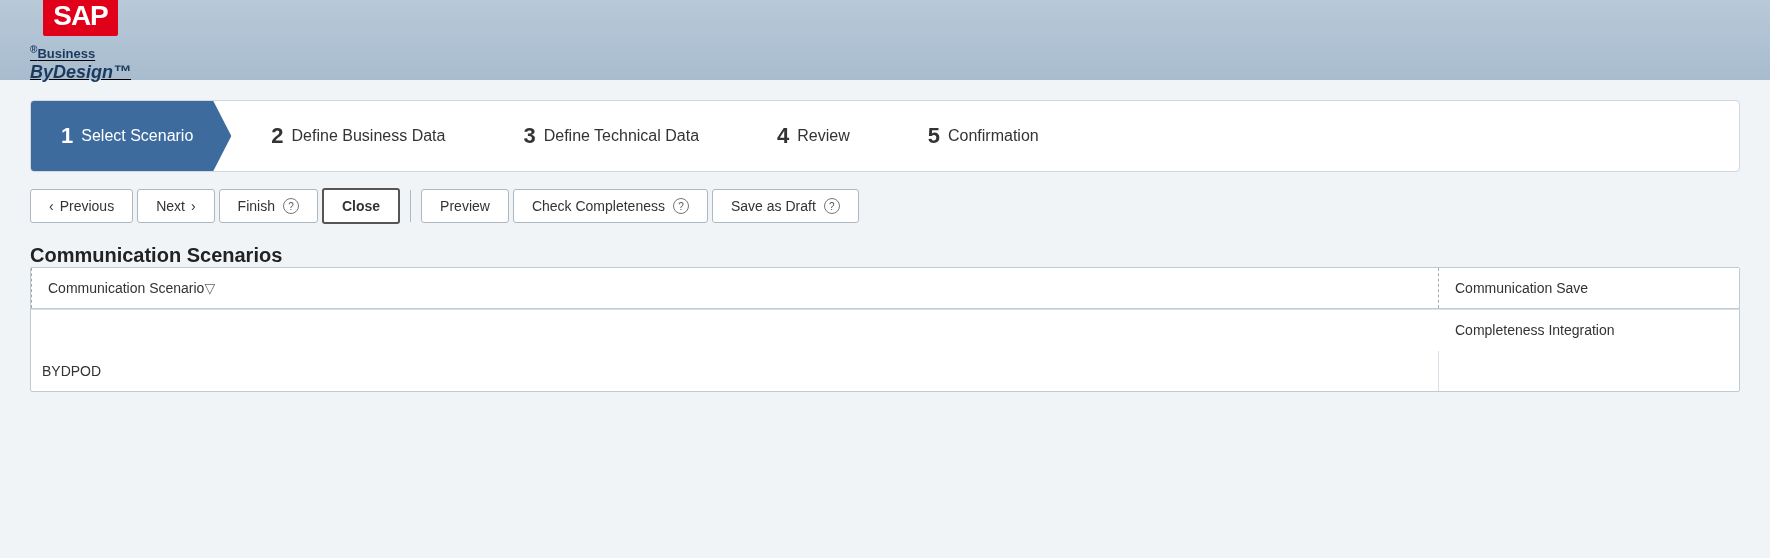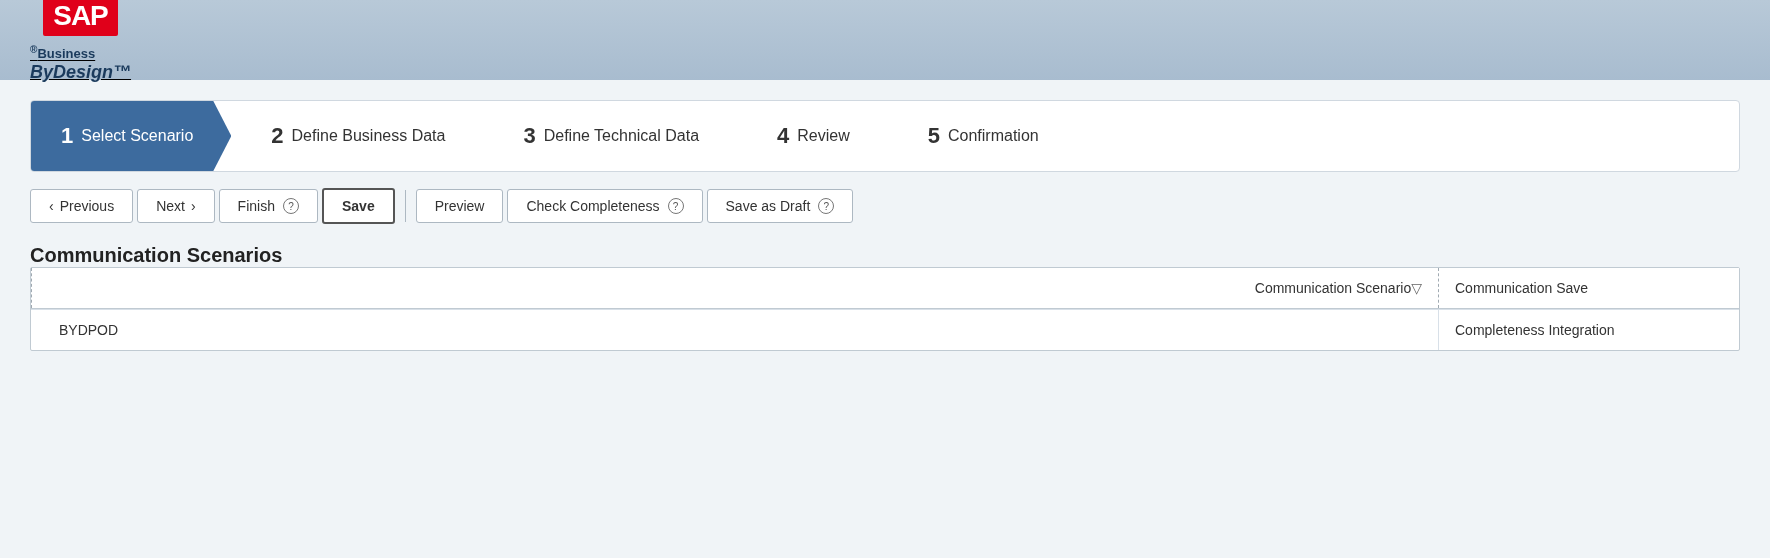--- a/index.html
+++ b/index.html
@@ -205,42 +205,43 @@
     .table-col-scenario {
       flex: 1;
       padding: 12px 16px;
       font-size: 14px;
       color: #333;
       border: 1px dashed #a0aab2;
       border-top: none;
       border-bottom: none;
       display: flex;
       align-items: center;
-      justify-content: flex-end;
+      justify-content: flex-start;
     }
     .table-col-type {
       width: 300px;
       padding: 12px 16px;
       font-size: 14px;
       color: #333;
     }
     .filter-icon {
       color: #666;
       font-size: 14px;
     }
     .table-data-row {
       display: flex;
       border-top: 1px solid #d8e0e8;
     }
     .table-cell-scenario {
       flex: 1;
-      padding: 12px 28px;
+      padding: 12px 11px;
       font-size: 14px;
       color: #333;
       border-right: 1px solid #d8e0e8;
+      margin-top: 41px;
     }
     .table-cell-type {
       width: 300px;
       padding: 12px 16px;
       font-size: 14px;
       color: #333;
     }
   </style>
 </head>
 <body>
@@ -291,21 +292,21 @@
     </button>
     <button class="btn">
       <span>Next</span>
       <span>›</span>
     </button>
     <button class="btn">
       <span>Finish</span>
       <span class="help-circle">?</span>
     </button>
     <button class="btn btn-close">
-      <span>Save</span>
+      <span>Close</span>
     </button>
     <div class="toolbar-separator"></div>
     <button class="btn">
       <span>Preview</span>
     </button>
     <button class="btn">
       <span>Check Completeness</span>
       <span class="help-circle">?</span>
     </button>
     <button class="btn">

